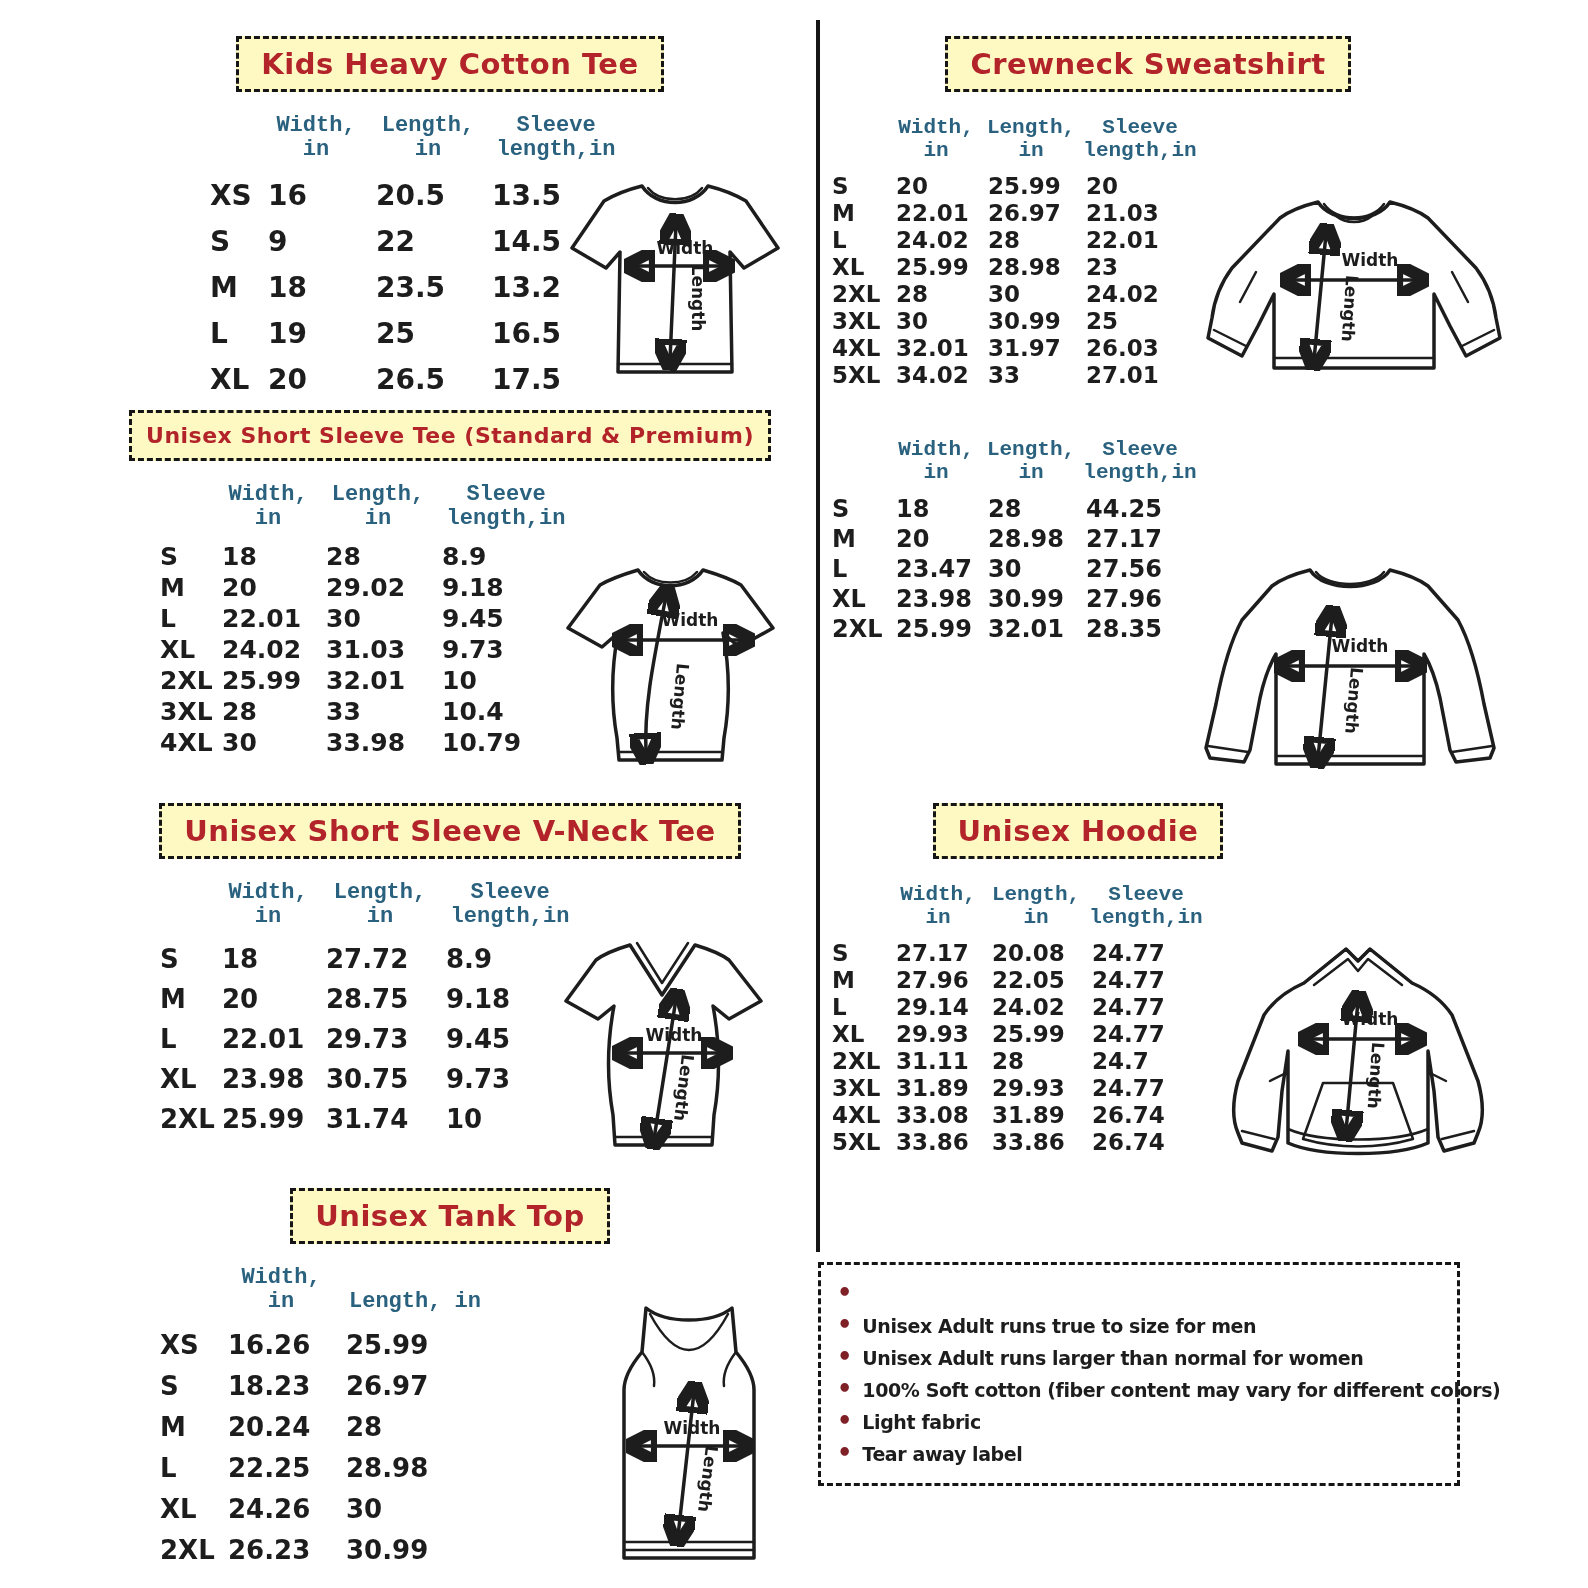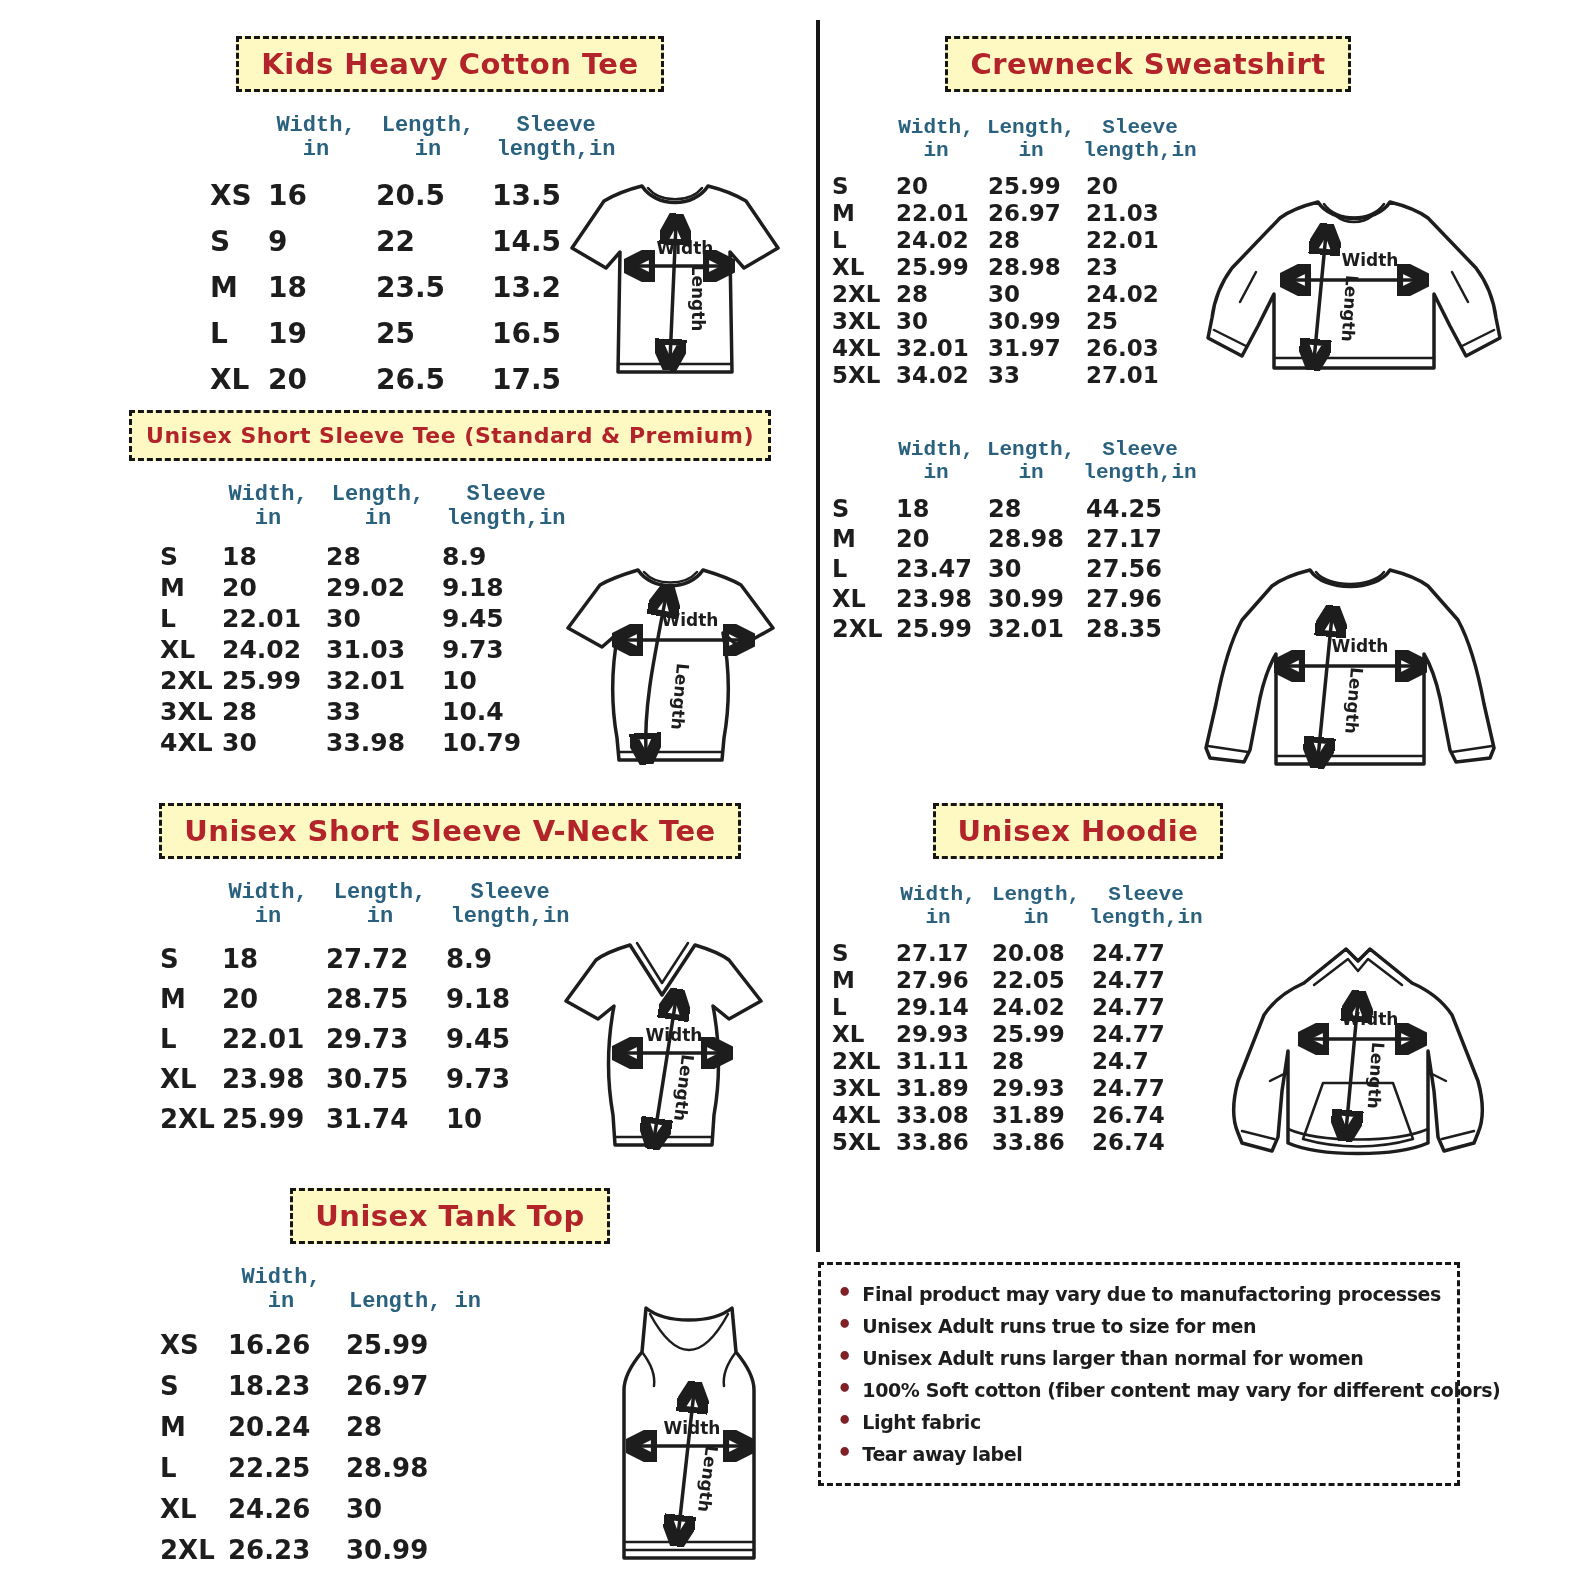--- a/index.html
+++ b/index.html
@@ -319,21 +319,20 @@
       <line x1="100" y1="108" x2="208" y2="108" marker-start="url(#a6)" marker-end="url(#a6)"></line>
       <line x1="150" y1="70" x2="138" y2="200" marker-start="url(#a6)" marker-end="url(#a6)"></line>
       <text x="162" y="94" text-anchor="middle">Width</text>
       <text x="162" y="144" text-anchor="middle" transform="rotate(94 162 144)">Length</text>
     </svg>
   </section>
 
   <div id="notes">
       <div class="note">
         <span class="dot">•</span>
-        <span class="ntext">Final product may vary due to manufactoring processes</span>
       </div>
       <div class="note">
         <span class="dot">•</span>
         <span class="ntext">Unisex Adult runs true to size for men</span>
       </div>
       <div class="note">
         <span class="dot">•</span>
         <span class="ntext">Unisex Adult runs larger than normal for women</span>
       </div>
       <div class="note">

